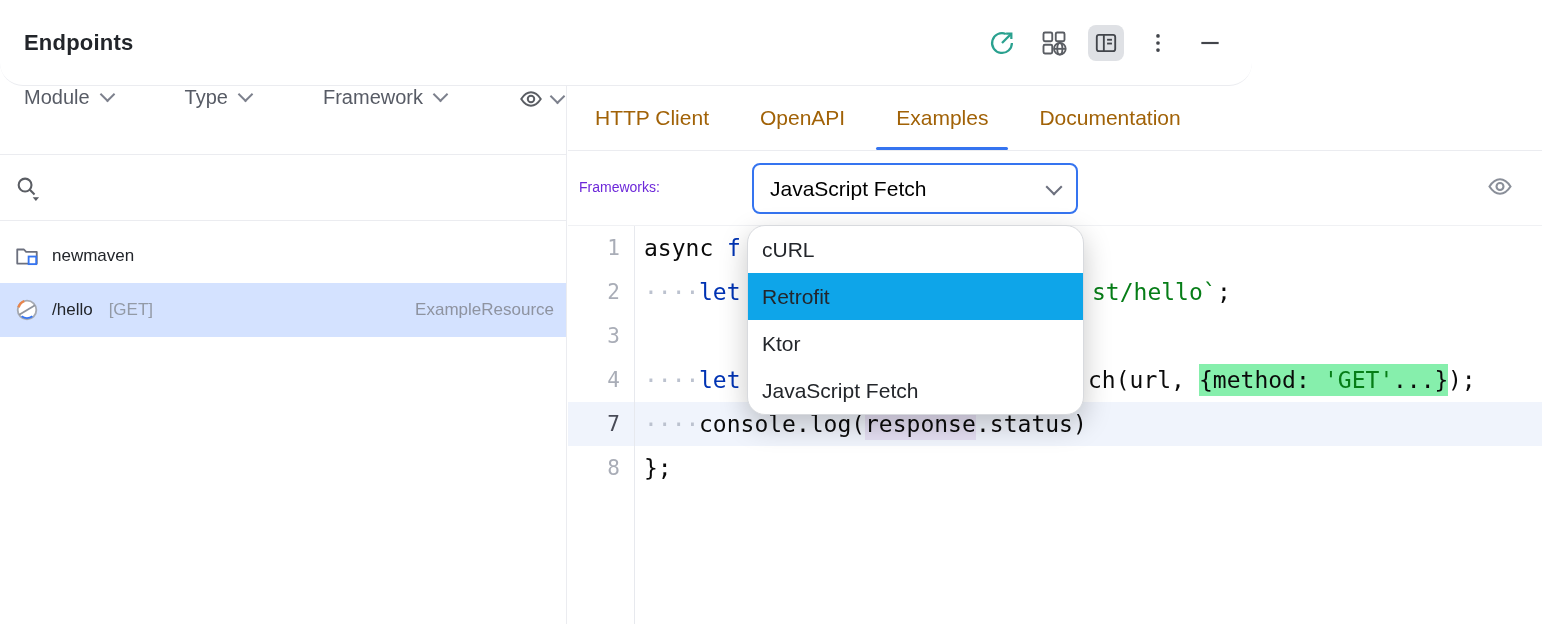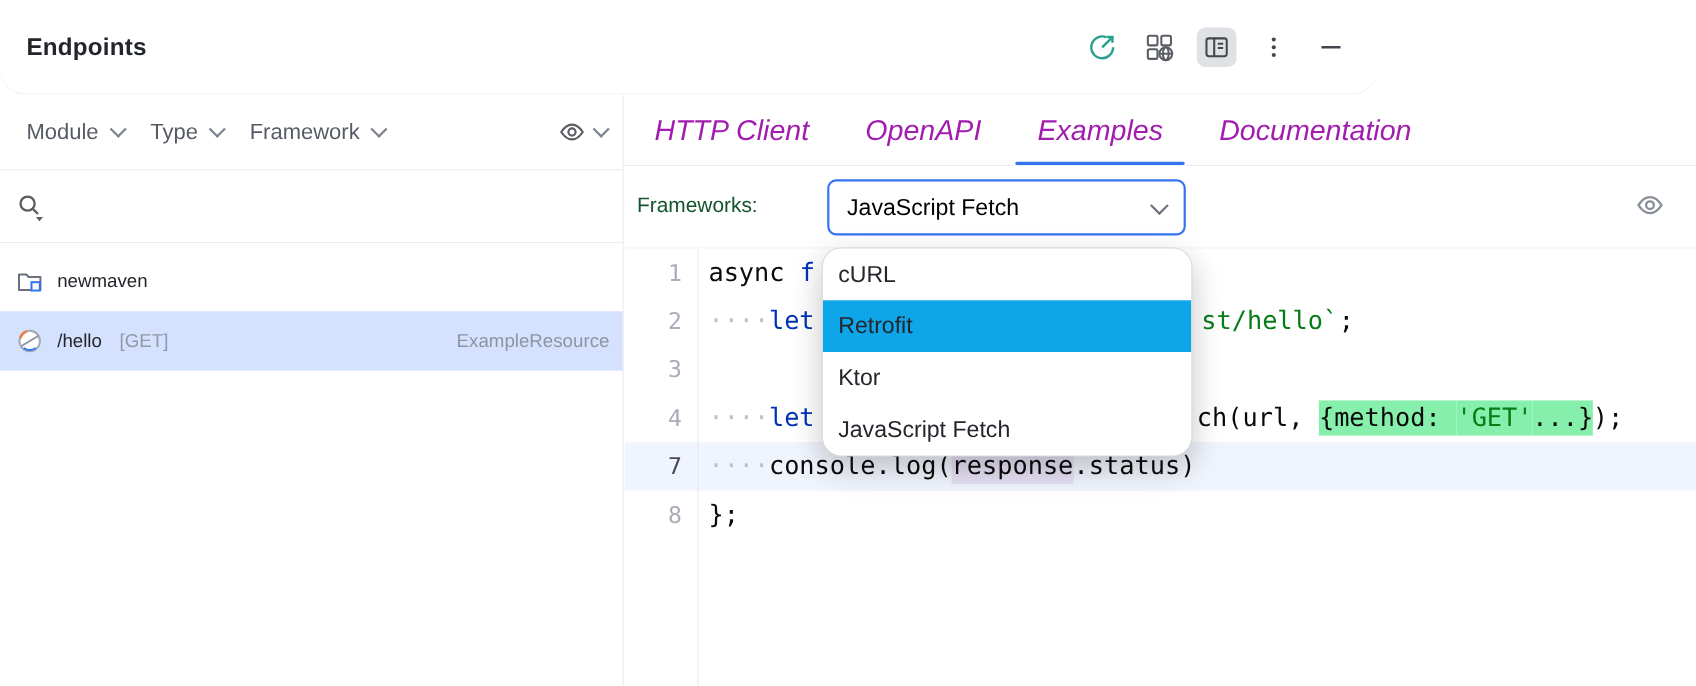--- a/index.html
+++ b/index.html
@@ -12,45 +12,45 @@
   .title{margin-left:24px;font-size:22px;font-weight:700;letter-spacing:.2px;}
   .header-actions{margin-left:auto;margin-right:24px;display:flex;align-items:center;gap:16px;}
   .icon-btn{width:36px;height:36px;border:none;background:transparent;border-radius:8px;
             display:flex;align-items:center;justify-content:center;padding:0;cursor:pointer;}
   .icon-btn.active{background:#dfe1e5;}
 
   
   .left-panel{position:absolute;left:0;top:86px;width:567px;height:538px;box-sizing:border-box;
               border-right:1px solid #ebecf0;background:#fff;}
   .filter-bar{height:69px;box-sizing:border-box;border-bottom:1px solid #ebecf0;
-              display:flex;align-items:center;padding:0 14px 0 24px;gap:24px;}
+              display:flex;align-items:flex-start;padding:0 14px 0 24px;gap:72px;}
   .filter{display:flex;align-items:center;gap:12px;font-size:20px;color:#575b65;cursor:pointer;background:none;border:none;padding:0;font-family:inherit;}
   .chev{display:inline-block;width:9px;height:9px;border-right:2px solid #7d818d;border-bottom:2px solid #7d818d;
         transform:rotate(45deg);margin-top:-6px;}
   .eye-wrap{margin-left:auto;display:flex;align-items:center;gap:8px;cursor:pointer;background:none;border:none;padding:0;}
   .search-bar{height:66px;box-sizing:border-box;border-bottom:1px solid #ebecf0;
               display:flex;align-items:center;padding-left:14px;cursor:text;}
   .tree{padding-top:8px;}
   .tree-row{height:54px;display:flex;align-items:center;padding:0 12px 0 14px;font-size:17px;gap:12px;cursor:pointer;}
   .tree-row.selected{background:#d4e2ff;}
   .tree-icon{display:flex;align-items:center;}
   .method{color:#939aa6;margin-left:4px;}
   .resource{margin-left:auto;color:#8e93a0;text-align:center;}
 
   
   .tabs{position:absolute;left:568px;top:86px;width:974px;height:65px;box-sizing:border-box;
         border-bottom:1px solid #ebecf0;display:flex;align-items:stretch;padding-left:7px;gap:11px;background:#fff;}
-  .tab{position:relative;display:flex;align-items:center;padding:0 20px;font-size:26px;color:#a21caf;cursor:pointer;
-       background:none;border:none;font-family:inherit;font-style:italic;}
+  .tab{position:relative;display:flex;align-items:center;padding:0 20px;font-size:21px;color:#a16207;cursor:pointer;
+       background:none;border:none;font-family:inherit;}
   .tab.active::after{content:"";position:absolute;left:0;right:0;bottom:0;height:3px;background:#3574f0;border-radius:2px;}
 
   
   .frameworks-row{position:absolute;left:568px;top:151px;width:974px;height:75px;box-sizing:border-box;
                   border-bottom:1px solid #f0f1f4;background:#fff;}
-  .fw-label{position:absolute;left:11px;top:0;line-height:73px;font-size:19px;color:#14532d;}
+  .fw-label{position:absolute;left:11px;top:0;line-height:73px;font-size:14px;color:#6d28d9;}
   .combobox{position:absolute;left:184px;top:12px;width:326px;height:51px;box-sizing:border-box;
             border:2px solid #3574f0;border-radius:8px;background:#fff;display:flex;align-items:center;
             justify-content:space-between;padding:0 16px 0 16px;font-size:21px;cursor:pointer;font-family:inherit;}
   .combo-chev{width:10px;height:10px;border-color:#6c707e;margin-top:-4px;}
   .eye-right{position:absolute;right:28px;top:50%;transform:translateY(-50%);cursor:pointer;background:none;border:none;padding:0;}
 
   
   .editor{position:absolute;left:568px;top:226px;width:974px;height:398px;
           font-family:"DejaVu Sans Mono",monospace;background:#fff;}
   .editor::before{content:"";position:absolute;left:66px;top:0;bottom:0;width:1px;background:#e7e9ee;z-index:2;}

